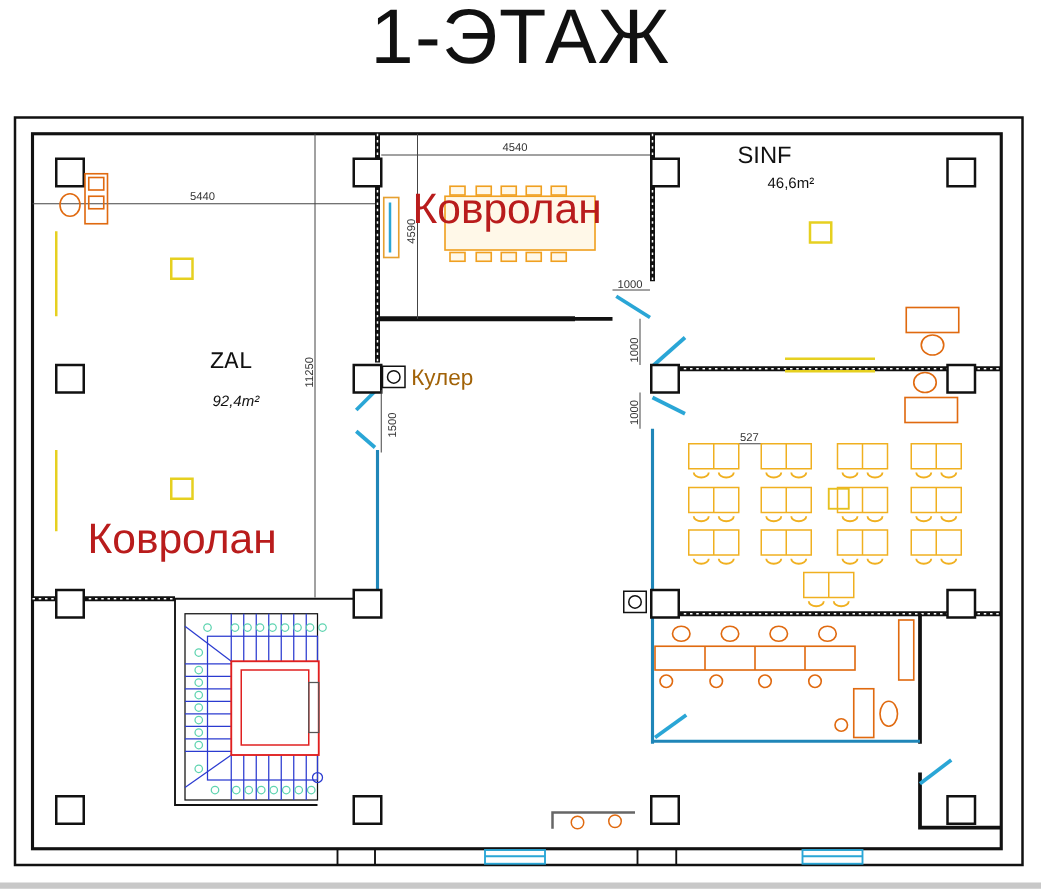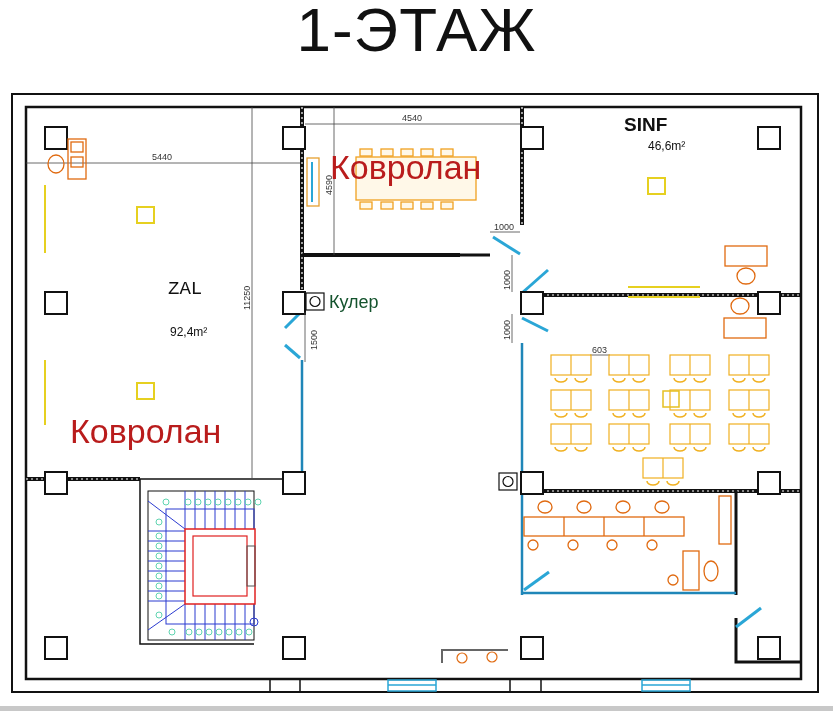--- a/index.html
+++ b/index.html
@@ -5,21 +5,21 @@
   html, body { margin: 0; padding: 0; background: #ffffff; }
   body { width: 833px; height: 711px; position: relative; overflow: hidden; font-family: "Liberation Sans", sans-serif; }
   .title { position: absolute; left: 0; top: -6px; width: 833px; text-align: center; font-size: 62px; color: #111; letter-spacing: 1px; }
   svg.plan { position: absolute; left: 0; top: 0; }
   .lbl { position: absolute; color: #111; white-space: nowrap; }
   .room-name { font-size: 19px; }
   .room-area { font-size: 12px; }
   .carpet { position: absolute; color: #b91c1c; font-size: 34px; white-space: nowrap; }
   .dim { position: absolute; font-size: 9px; color: #333; white-space: nowrap; }
   .dim.v { transform: rotate(-90deg); transform-origin: left top; }
-  .cooler { position: absolute; font-size: 18px; color: #14532d; }
+  .cooler { position: absolute; font-size: 18px; color: #a16207; }
   .bottom-bar { position: absolute; left: 0; top: 706px; width: 833px; height: 5px; background: #c8c8c8; }
 </style>
 </head>
 <body>
 
 <div class="title">1-ЭТАЖ</div>
 
 <svg class="plan" width="833" height="711" viewBox="0 0 833 711">
 
   <rect x="12" y="94" width="806" height="598" fill="none" stroke="#111" stroke-width="2"></rect>
@@ -301,30 +301,30 @@
       <circle cx="209" cy="632" r="3"></circle>
         <circle cx="219" cy="632" r="3"></circle>
         <circle cx="229" cy="632" r="3"></circle>
       <circle cx="239" cy="632" r="3"></circle>
         <circle cx="249" cy="632" r="3"></circle>
     </g>
   </g>
 </svg>
 
 <div class="lbl room-name" style="left:168px; top:278px;font-family:Liberation Mono, monospace;">ZAL</div>
-<div class="lbl room-area" style="left:170px; top:325px;">92,4m²</div>
+<div class="lbl room-area" style="left:170px; top:314px;font-style:italic;">92,4m²</div>
 <div class="carpet" style="left:70px; top:412px;">Ковролан</div>
 <div class="carpet" style="left:330px; top:148px;">Ковролан</div>
-<div class="lbl room-name" style="left:624px; top:114px;font-weight:bold;">SINF</div>
-<div class="lbl room-area" style="left:648px; top:139px;">46,6m²</div>
+<div class="lbl room-name" style="left:590px; top:114px;">SINF</div>
+<div class="lbl room-area" style="left:614px; top:139px;">46,6m²</div>
 <div class="cooler" style="left:329px; top:292px;">Кулер</div>
 
 <div class="dim" style="left:152px; top:152px;">5440</div>
 <div class="dim v" style="left:242px; top:310px;">11250</div>
 <div class="dim" style="left:402px; top:113px;">4540</div>
 <div class="dim v" style="left:324px; top:195px;">4590</div>
 <div class="dim" style="left:494px; top:222px;">1000</div>
 <div class="dim v" style="left:502px; top:290px;">1000</div>
 <div class="dim v" style="left:502px; top:340px;">1000</div>
 <div class="dim v" style="left:309px; top:350px;">1500</div>
-<div class="dim" style="left:592px; top:345px;">603</div>
+<div class="dim" style="left:592px; top:345px;">527</div>
 
 <div class="bottom-bar"></div>
 
 </body></html>

